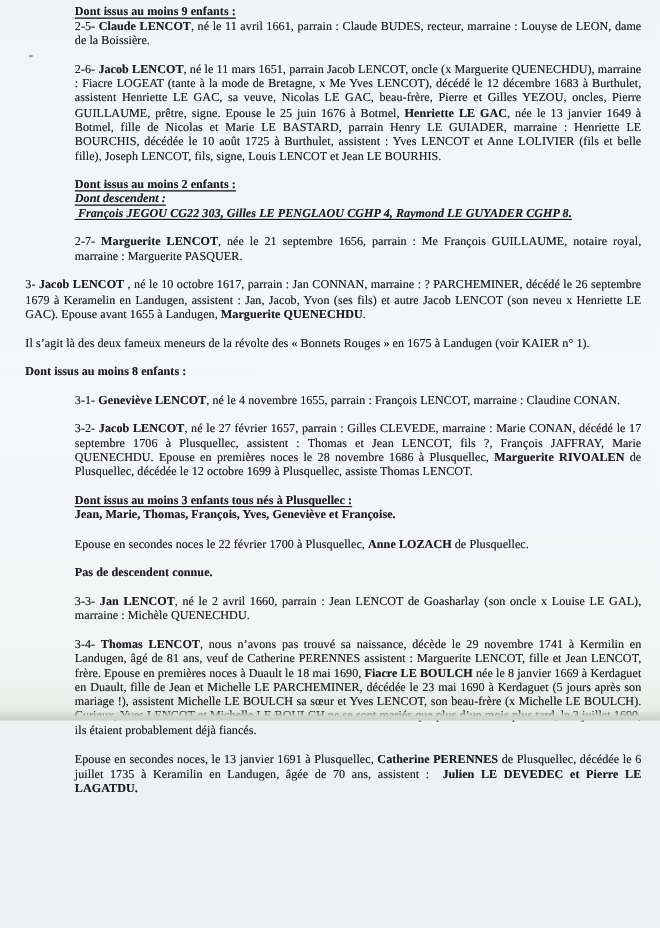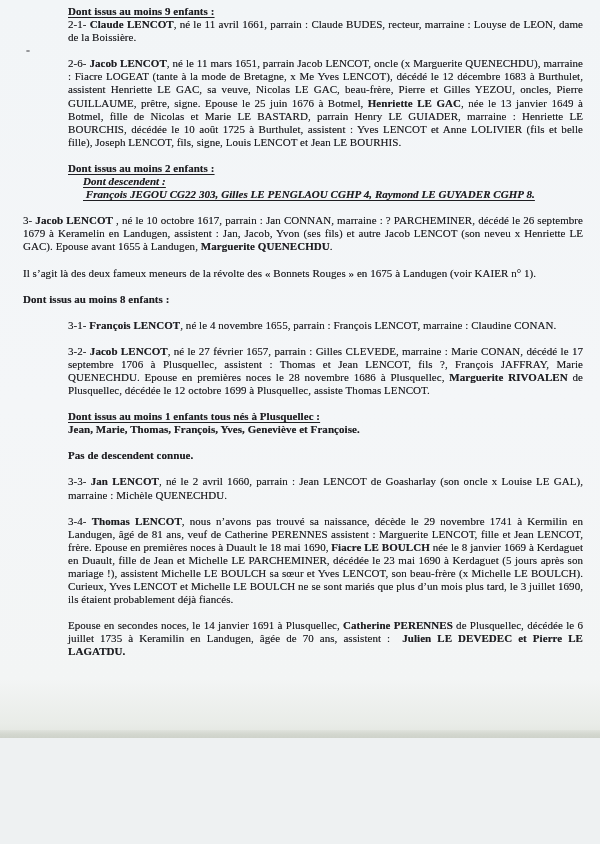--- a/index.html
+++ b/index.html
@@ -9,42 +9,42 @@
   body {
     width: 600px;
     height: 844px;
     overflow: hidden;
     background: #eef1f2;
     font-family: "Liberation Serif", serif;
   }
   .page {
     position: relative;
     width: 600px;
-    height: 738px;
+    height: 655px;
     background: linear-gradient(180deg, #f2f5f7 0%, #f4f6f8 55%, #f3f5f5 92%, #e9ece8 98%, #e2e5df 100%);
     color: #1f1f23;
   }
   .doc {
     position: absolute;
     top: 5px;
     left: 23px;
     right: 17px;
     text-shadow: 0 0 0.5px rgba(25, 25, 30, 0.55);
   }
   p.para {
     margin: 0 0 13px 0;
     font-size: 11px;
     line-height: 13.1px;
     text-align: justify;
     letter-spacing: 0.05px;
   }
   p.para.indent { margin-left: 45px; }
   p.para.tight { margin-bottom: 0; }
   .b { font-weight: bold; }
-  .i { font-style: italic; margin-left: 15px; }
+  .i { font-style: italic; }
   .u { text-decoration: underline; text-underline-offset: 1.5px; }
   .speck {
     position: absolute;
     left: 26px;
     top: 50px;
     width: 4px;
     height: 2px;
     background: rgba(60, 60, 65, 0.55);
     border-radius: 50%;
   }
@@ -56,32 +56,34 @@
     height: 8px;
     background: linear-gradient(180deg, rgba(205,209,201,0.25) 0%, #d3d7cf 55%, #ced2ca 100%);
   }
 </style>
 </head>
 <body>
 
 <div class="page">
   <div class="doc">
       <p class="para indent tight"><span class="b u">Dont issus au moins 9 enfants :</span></p>
-      <p class="para indent"><span class="">2-1- </span><span class="b ">Claude LENCOT</span><span class="">, né le 11 avril 1661, parrain : Claude BUDES, recteur, marraine : Louyse de LEON, dame de la Boissière.</span></p>
+      <p class="para indent"><span class="">2-5- </span><span class="b ">Claude LENCOT</span><span class="">, né le 11 avril 1661, parrain : Claude BUDES, recteur, marraine : Louyse de LEON, dame de la Boissière.</span></p>
       <p class="para indent"><span class="">2-6- </span><span class="b ">Jacob LENCOT</span><span class="">, né le 11 mars 1651, parrain Jacob LENCOT, oncle (x Marguerite QUENECHDU), marraine : Fiacre LOGEAT (tante à la mode de Bretagne, x Me Yves LENCOT), décédé le 12 décembre 1683 à Burthulet, assistent Henriette LE GAC, sa veuve, Nicolas LE GAC, beau-frère, Pierre et Gilles YEZOU, oncles, Pierre GUILLAUME, prêtre, signe. Epouse le 25 juin 1676 à Botmel, </span><span class="b ">Henriette LE GAC</span><span class="">, née le 13 janvier 1649 à Botmel, fille de Nicolas et Marie LE BASTARD, parrain Henry LE GUIADER, marraine : Henriette LE BOURCHIS, décédée le 10 août 1725 à Burthulet, assistent : Yves LENCOT et Anne LOLIVIER (fils et belle fille), Joseph LENCOT, fils, signe, Louis LENCOT et Jean LE BOURHIS.</span></p>
       <p class="para indent tight"><span class="b u">Dont issus au moins 2 enfants :</span></p>
       <p class="para indent tight"><span class="b i u">Dont descendent :</span></p>
       <p class="para indent"><span class="b i u">&nbsp;François JEGOU CG22 303, Gilles LE PENGLAOU CGHP 4, Raymond LE GUYADER CGHP 8.</span></p>
+      <p class="para indent"><span class="">2-7- </span><span class="b ">Marguerite LENCOT</span><span class="">, née le 21 septembre 1656, parrain : Me François GUILLAUME, notaire royal, marraine : Marguerite PASQUER.</span></p>
       <p class="para"><span class="">3- </span><span class="b ">Jacob LENCOT</span><span class=""> , né le 10 octobre 1617, parrain : Jan CONNAN, marraine : ? PARCHEMINER, décédé le 26 septembre 1679 à Keramelin en Landugen, assistent : Jan, Jacob, Yvon (ses fils) et autre Jacob LENCOT (son neveu x Henriette LE GAC). Epouse avant 1655 à Landugen, </span><span class="b ">Marguerite QUENECHDU</span><span class="">.</span></p>
       <p class="para"><span class="">Il s’agit là des deux fameux meneurs de la révolte des « Bonnets Rouges » en 1675 à Landugen (voir KAIER n° 1).</span></p>
       <p class="para"><span class="b ">Dont issus au moins 8 enfants :</span></p>
-      <p class="para indent"><span class="">3-1- </span><span class="b ">François LENCOT</span><span class="">, né le 4 novembre 1655, parrain : François LENCOT, marraine : Claudine CONAN.</span></p>
+      <p class="para indent"><span class="">3-1- </span><span class="b ">Geneviève LENCOT</span><span class="">, né le 4 novembre 1655, parrain : François LENCOT, marraine : Claudine CONAN.</span></p>
       <p class="para indent"><span class="">3-2- </span><span class="b ">Jacob LENCOT</span><span class="">, né le 27 février 1657, parrain : Gilles CLEVEDE, marraine : Marie CONAN, décédé le 17 septembre 1706 à Plusquellec, assistent : Thomas et Jean LENCOT, fils ?, François JAFFRAY, Marie QUENECHDU. Epouse en premières noces le 28 novembre 1686 à Plusquellec, </span><span class="b ">Marguerite RIVOALEN</span><span class=""> de Plusquellec, décédée le 12 octobre 1699 à Plusquellec, assiste Thomas LENCOT.</span></p>
-      <p class="para indent tight"><span class="b u">Dont issus au moins 1 enfants tous nés à Plusquellec :</span></p>
+      <p class="para indent tight"><span class="b u">Dont issus au moins 3 enfants tous nés à Plusquellec :</span></p>
       <p class="para indent"><span class="b ">Jean, Marie, Thomas, François, Yves, Geneviève et Françoise.</span></p>
+      <p class="para indent"><span class="">Epouse en secondes noces le 22 février 1700 à Plusquellec, </span><span class="b ">Anne LOZACH</span><span class=""> de Plusquellec.</span></p>
       <p class="para indent"><span class="b ">Pas de descendent connue.</span></p>
       <p class="para indent"><span class="">3-3- </span><span class="b ">Jan LENCOT</span><span class="">, né le 2 avril 1660, parrain : Jean LENCOT de Goasharlay (son oncle x Louise LE GAL), marraine : Michèle QUENECHDU.</span></p>
       <p class="para indent"><span class="">3-4- </span><span class="b ">Thomas LENCOT</span><span class="">, nous n’avons pas trouvé sa naissance, décède le 29 novembre 1741 à Kermilin en Landugen, âgé de 81 ans, veuf de Catherine PERENNES assistent : Marguerite LENCOT, fille et Jean LENCOT, frère. Epouse en premières noces à Duault le 18 mai 1690, </span><span class="b ">Fiacre LE BOULCH</span><span class=""> née le 8 janvier 1669 à Kerdaguet en Duault, fille de Jean et Michelle LE PARCHEMINER, décédée le 23 mai 1690 à Kerdaguet (5 jours après son mariage !), assistent Michelle LE BOULCH sa sœur et Yves LENCOT, son beau-frère (x Michelle LE BOULCH). Curieux, Yves LENCOT et Michelle LE BOULCH ne se sont mariés que plus d’un mois plus tard, le 3 juillet 1690, ils étaient probablement déjà fiancés.</span></p>
-      <p class="para indent"><span class="">Epouse en secondes noces, le 14 janvier 1691 à Plusquellec, </span><span class="b ">Catherine PERENNES</span><span class=""> de Plusquellec, décédée le 6 juillet 1735 à Keramilin en Landugen, âgée de 70 ans, assistent :&nbsp; </span><span class="b ">Julien LE DEVEDEC et Pierre LE LAGATDU.</span></p>
+      <p class="para indent"><span class="">Epouse en secondes noces, le 13 janvier 1691 à Plusquellec, </span><span class="b ">Catherine PERENNES</span><span class=""> de Plusquellec, décédée le 6 juillet 1735 à Keramilin en Landugen, âgée de 70 ans, assistent :&nbsp; </span><span class="b ">Julien LE DEVEDEC et Pierre LE LAGATDU.</span></p>
     </div>
   <div class="speck"></div>
   <div class="scan-edge"></div>
 </div>
 
 </body></html>

